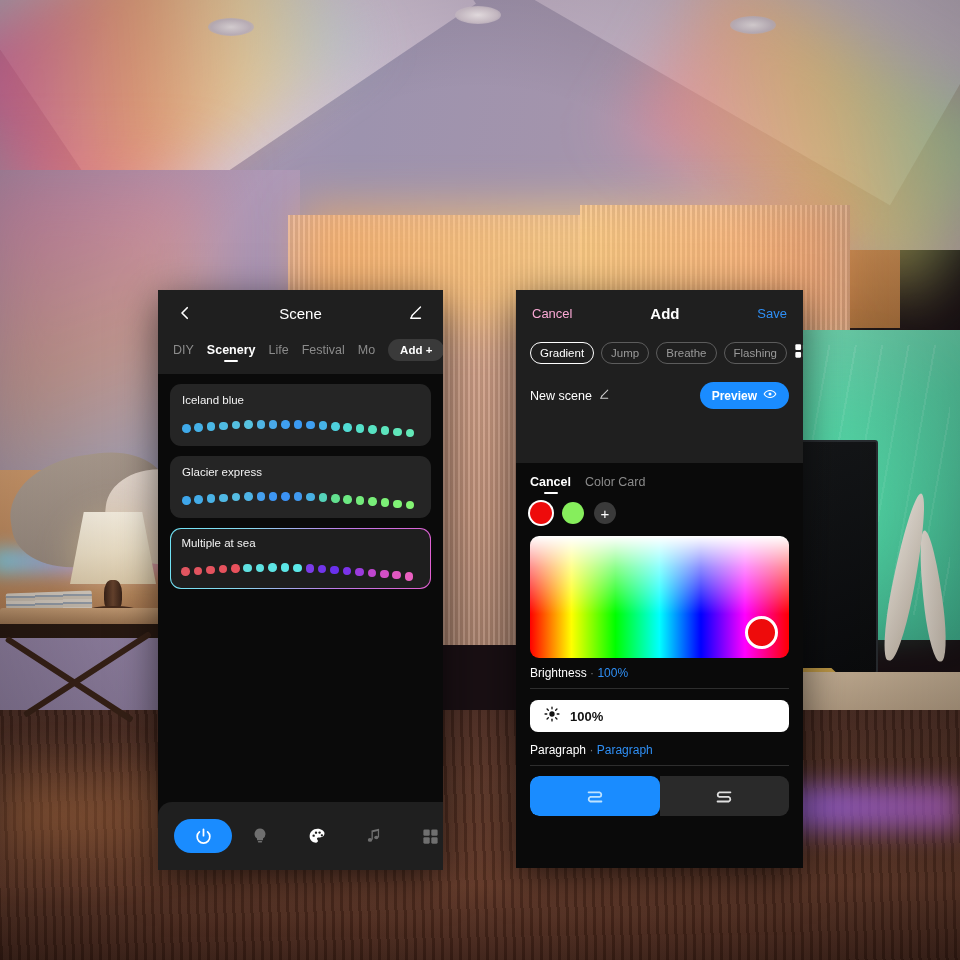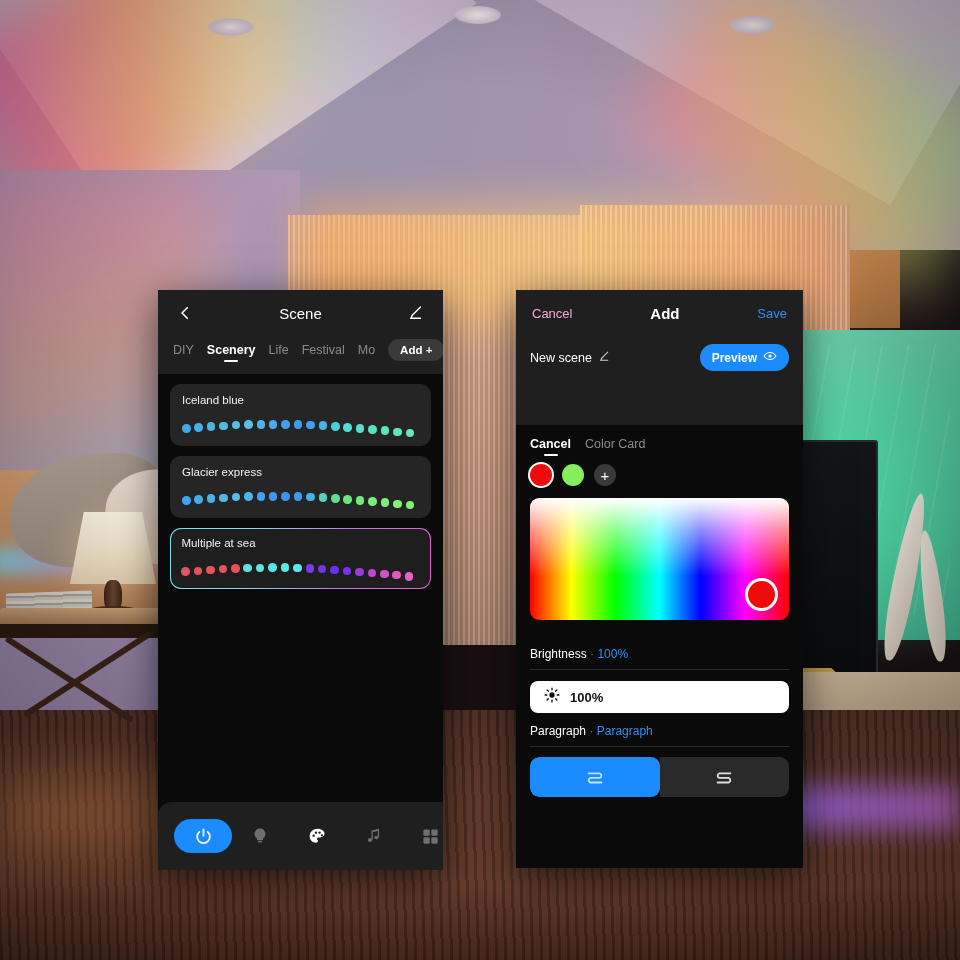--- a/index.html
+++ b/index.html
@@ -313,21 +313,21 @@
     margin-top:12px;height:122px;border-radius:9px;position:relative;overflow:hidden;
     background:
       linear-gradient(180deg,#ffffff 0%,rgba(255,255,255,.55) 26%,rgba(255,255,255,0) 64%),
       linear-gradient(90deg,#ff0000 0%,#ffff00 16%,#00ff00 33%,#00ffff 50%,#0000ff 66%,#ff00ff 83%,#ff0000 100%);
   }
   .picker-knob{
     position:absolute;right:11px;bottom:9px;width:33px;height:33px;border-radius:50%;
     background:#ee0b0b;border:3px solid #fff;box-sizing:border-box;
   }
   .bright-label{
-    margin-top:27px;font-size:12px;color:#ffffff;
+    margin-top:8px;font-size:12px;color:#ffffff;
     border-bottom:1px solid #2e2e2e;padding-bottom:8px;
   }
   .bright-label .v{color:#2f8ff5;}
   .bright-label .sep{color:#777;}
   .bright-slider{
     margin-top:11px;height:32px;background:#ffffff;border-radius:8px;
     display:flex;align-items:center;gap:10px;padding:0 14px;
   }
   .bright-val{font-size:13px;color:#111;font-weight:bold;}
   .para-label{
@@ -539,20 +539,34 @@
     </div>
   </div>
 
   <div class="phone" id="phoneRight">
     <div class="rp-top">
       <div class="rp-cancel">Cancel</div>
       <div class="rp-title">Add</div>
       <div class="rp-save">Save</div>
     </div>
 
+    <div class="modes">
+      <div class="chip active">Gradient</div>
+      <div class="chip">Jump</div>
+      <div class="chip">Breathe</div>
+      <div class="chip">Flashing</div>
+      <div class="grid-ico">
+        <svg width="16" height="16" viewBox="0 0 24 24" fill="#fff">
+            <rect x="2" y="2" width="8.6" height="8.6" rx="1.6"></rect>
+            <rect x="13.4" y="2" width="8.6" height="8.6" rx="1.6"></rect>
+            <rect x="2" y="13.4" width="8.6" height="8.6" rx="1.6"></rect>
+            <rect x="13.4" y="13.4" width="8.6" height="8.6" rx="1.6"></rect>
+          </svg>
+      </div>
+    </div>
 
     <div class="rp-scenerow">
       <div class="rp-scenename">
         <span>New scene</span>
         <span>
           <svg width="13" height="13" viewBox="0 0 24 24" fill="none" stroke="#cfcfcf" stroke-width="1.9" stroke-linecap="round">
               <path d="M18 4 L7 15"></path>
               <path d="M5 19 L18 19"></path>
               <path d="M7 15 L5.5 18.5"></path>
             </svg>

